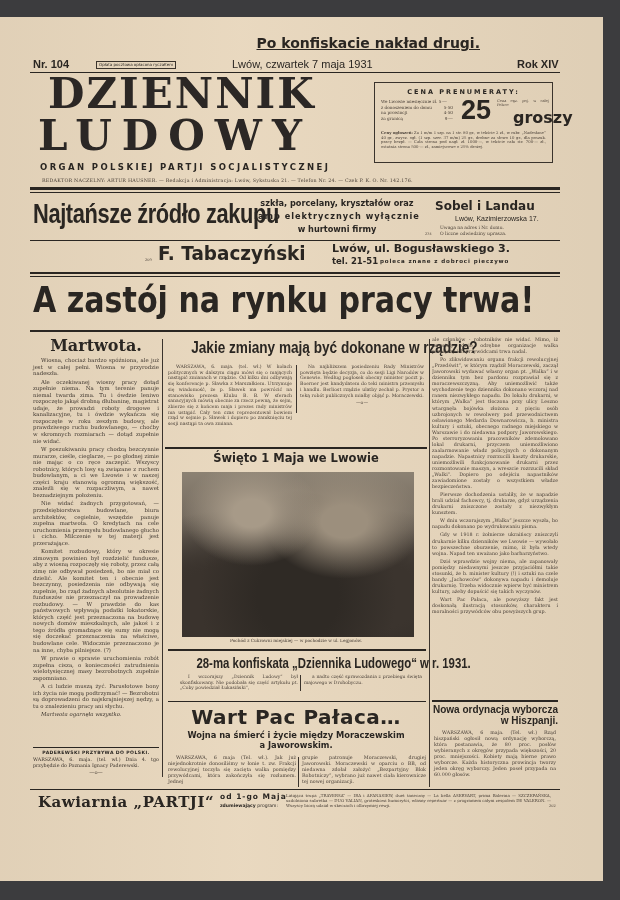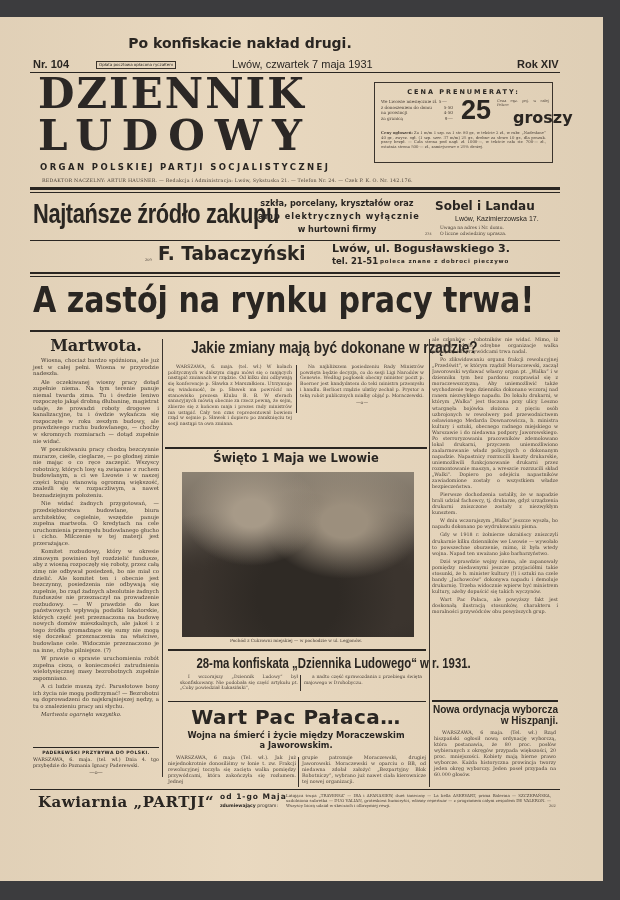--- a/index.html
+++ b/index.html
@@ -15,29 +15,29 @@
   .tiny { font-size:5.2px; line-height:6.3px; color:#4a4038; text-align:justify; }
   .small { font-size:5.6px; line-height:6.8px; color:#3d352e; text-align:justify; }
   .bold { font-weight:bold; }
   p { margin:0 0 2px 0; text-indent:8px; }
 </style>
 </head>
 <body>
 
 <div class="paper">
 
-  <div class="abs sans bold" style="left:0;width:480px;top:18px;text-align:center;font-size:14px;">Po konfiskacie nakład drugi.</div>
+  <div class="abs sans bold" style="left:0;width:480px;top:18px;text-align:right;font-size:14px;text-decoration:underline;">Po konfiskacie nakład drugi.</div>
 
   <div class="abs cond bold" style="left:33px;top:41px;font-size:11px;">Nr. 104</div>
   <div class="abs sans" style="left:96px;top:44px;font-size:4px;border:1px solid #3a332c;padding:0 2px;line-height:6px;">Opłata pocztowa opłacona ryczałtem</div>
   <div class="abs cond" style="left:232px;top:41px;font-size:11px;">Lwów, czwartek 7 maja 1931</div>
   <div class="abs cond bold" style="left:517px;top:41px;font-size:11px;">Rok XIV</div>
   <div class="rule" style="left:30px;top:55px;width:530px;height:1px;"></div>
 
-  <div class="abs serif bold" style="left:38px;top:56px;font-size:42px;letter-spacing:2px;line-height:42px;color:#2b2725;">DZIENNIK</div>
+  <div class="abs serif bold" style="left:48px;top:56px;font-size:42px;letter-spacing:2px;line-height:42px;color:#2b2725;">DZIENNIK</div>
   <div class="abs serif bold" style="left:38px;top:98px;font-size:42px;letter-spacing:10px;line-height:42px;color:#2b2725;">LUDOWY</div>
   <div class="abs sans bold" style="left:40px;top:145px;font-size:8.5px;letter-spacing:2.4px;">ORGAN POLSKIEJ PARTJI SOCJALISTYCZNEJ</div>
 
   <div class="abs" style="left:374px;top:65px;width:177px;height:79px;border:1px solid #3a332c;">
     <div class="sans bold" style="text-align:center;font-size:6.5px;letter-spacing:2px;margin-top:5px;">CENA PRENUMERATY:</div>
     <div class="abs tiny" style="left:6px;top:16px;width:72px;font-size:4.2px;line-height:5.6px;">
       <div style="display:flex;justify-content:space-between;">
           <span>We Lwowie miesięcznie zł. 5·—</span>
           <span></span>
         </div>

